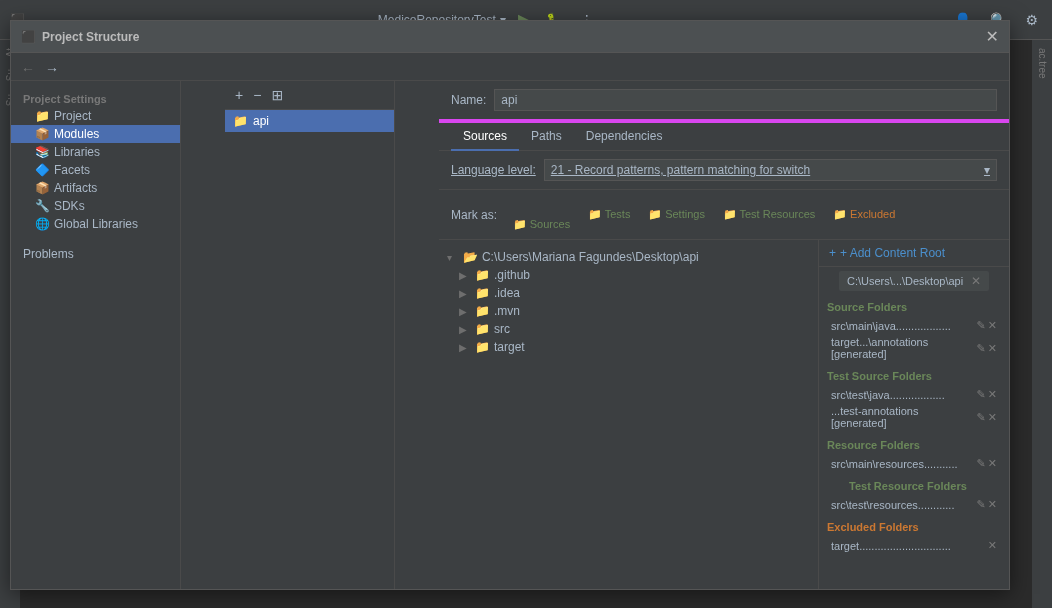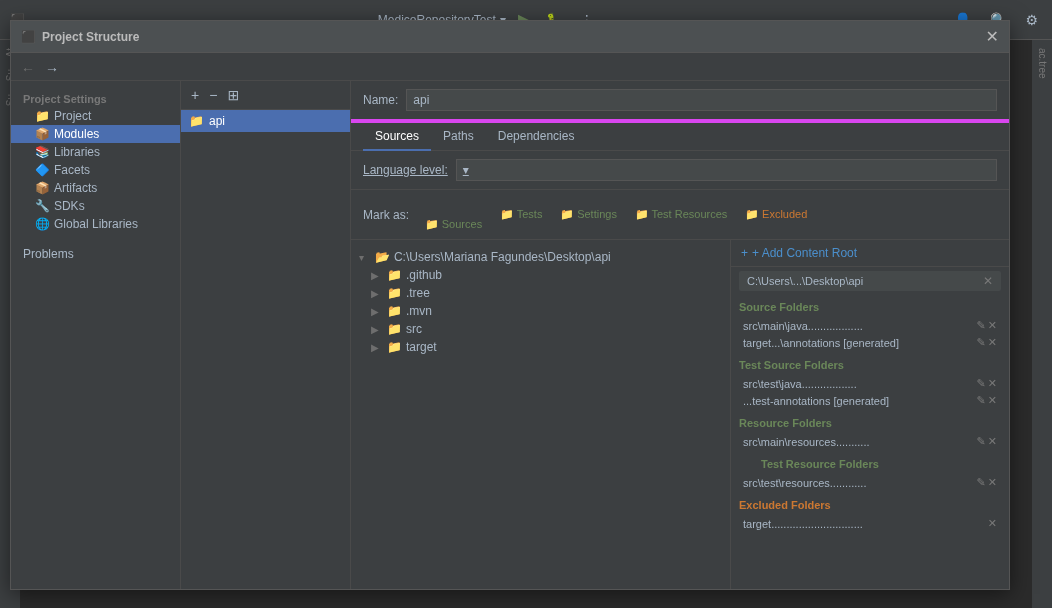--- a/index.html
+++ b/index.html
@@ -67,20 +67,21 @@
       border-bottom: 1px solid #4a4a4a;
     }
     .nav-arrow { background: none; border: none; color: #6e6e6e; cursor: pointer; font-size: 14px; padding: 2px; }
     .nav-arrow.active { color: #a9b7c6; }
 
     
     .dialog-body {
       display: flex;
       flex: 1;
       overflow: hidden;
+      gap: 44px;
     }
 
     
     .left-panel {
       width: 170px;
       background: #3c3f41;
       border-right: 1px solid #4a4a4a;
       padding: 8px 0;
       overflow-y: auto;
     }
@@ -285,21 +286,21 @@
       align-items: center;
       gap: 4px;
     }
 
     
     .path-badge {
       display: flex;
       align-items: center;
       justify-content: space-between;
       background: #45494a;
-      margin: 4px 8px;
+      margin: 4px 20px;
       padding: 3px 8px;
       font-size: 11px;
       color: #a9b7c6;
       border-radius: 2px;
     }
     .path-badge-close {
       background: none; border: none; color: #787878; cursor: pointer; font-size: 12px;
     }
 
     
@@ -481,20 +482,21 @@
 
       <div class="tabs-bar">
         <div class="tab active">Sources</div>
         <div class="tab">Paths</div>
         <div class="tab">Dependencies</div>
       </div>
 
       <div class="lang-row">
         <span class="lang-label">Language level:</span>
         <div class="lang-select">
+          <span>21 - Record patterns, pattern matching for switch</span>
           <span>▾</span>
         </div>
       </div>
 
       <div class="mark-as-row">
         <span class="mark-label">Mark as:</span>
         <button class="mark-btn mark-sources">
           <span>📁 </span><span>Sources</span>
         </button>
         <button class="mark-btn mark-tests">
@@ -520,21 +522,21 @@
             <span>C:\Users\Mariana Fagundes\Desktop\api</span>
           </div>
           <div class="tree-folder indent1">
             <span class="tree-toggle">▶</span>
             <span class="tf-icon">📁</span>
             <span>.github</span>
           </div>
           <div class="tree-folder indent1">
             <span class="tree-toggle">▶</span>
             <span class="tf-icon">📁</span>
-            <span>.tree</span>
+            <span>.idea</span>
           </div>
           <div class="tree-folder indent1">
             <span class="tree-toggle">▶</span>
             <span class="tf-icon">📁</span>
             <span>.mvn</span>
           </div>
           <div class="tree-folder indent1">
             <span class="tree-toggle">▶</span>
             <span class="tf-icon">📁</span>
             <span>src</span>

